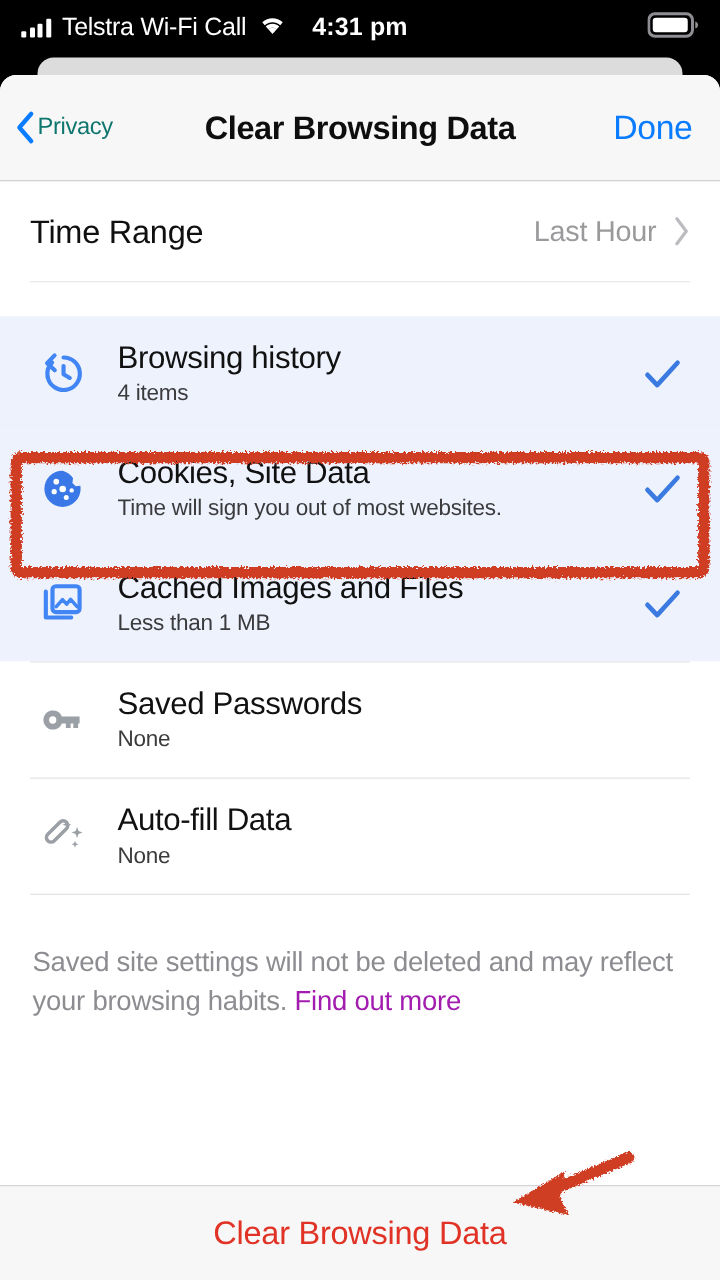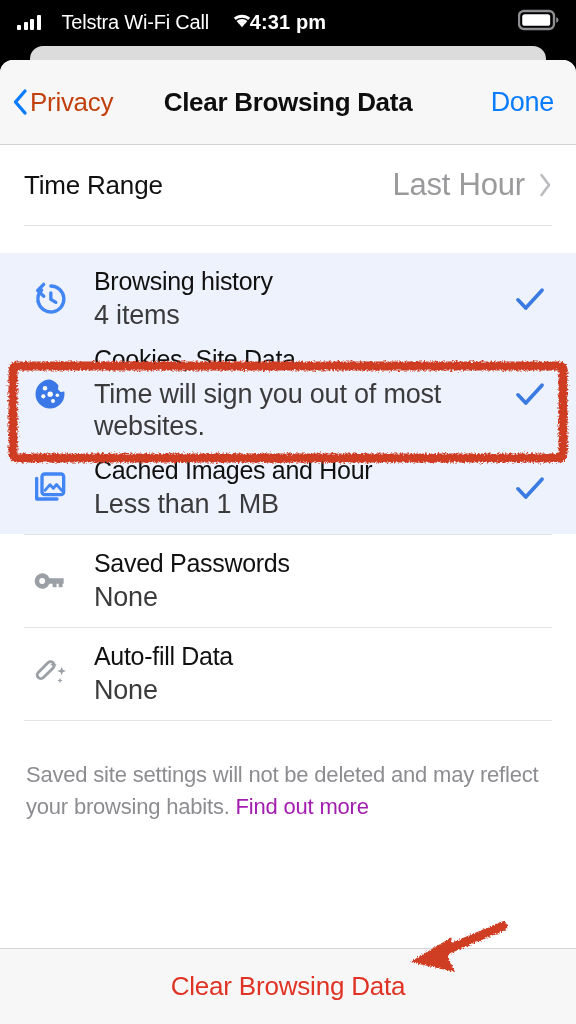--- a/index.html
+++ b/index.html
@@ -9,21 +9,21 @@
     font-family:"Liberation Sans", sans-serif;
     overflow:hidden;
   }
   #screen { position:relative; width:576px; height:1024px; background:#000; overflow:hidden; }
 
   
   .statusbar {
     position:absolute; top:0; left:0; width:576px; height:44px;
     color:#fff; display:flex; align-items:center;
   }
-  .sb-left { display:flex; align-items:center; gap:21px; margin-left:17px; }
+  .sb-left { display:flex; align-items:center; gap:9px; margin-left:17px; }
   .sb-carrier { font-size:20px; letter-spacing:-0.2px; color:#fff; }
   .sb-time {
     position:absolute; left:0; width:576px; text-align:center;
     font-size:20px; font-weight:600; color:#fff; letter-spacing:0.1px;
   }
   .sb-right { position:absolute; right:16px; display:flex; align-items:center; }
 
   .bars { display:flex; align-items:flex-end; gap:2.5px; height:15px; }
   .bars i { display:block; width:4px; background:#fff; border-radius:1px; }
   .bars i:nth-child(1){ height:5px; }
@@ -47,59 +47,59 @@
   .navbar {
     position:relative; height:85px; background:#f7f7f7;
     border-bottom:1px solid #d2d2d4;
     display:flex; align-items:center;
   }
   .nav-back {
     display:flex; align-items:center; gap:2px;
     margin-left:12px; color:#0a7cff; cursor:pointer;
   }
   .chev-back { width:16px; height:28px; display:block; }
-  .nav-back-label { font-size:26px; color:#c2410c; letter-spacing:-0.3px; }
+  .nav-back-label { font-size:19px; color:#0f766e; letter-spacing:-0.3px; }
   .nav-title {
     position:absolute; left:0; width:576px; text-align:center;
     font-size:26px; font-weight:bold; color:#0e0e0e; letter-spacing:-0.3px;
     pointer-events:none;
   }
   .nav-done {
     position:absolute; right:22px; font-size:27px; color:#0a7cff;
     letter-spacing:-0.3px; cursor:pointer;
   }
 
   
   .timerange {
     height:80px; display:flex; align-items:center;
     padding:0 24px; background:#fff; cursor:pointer;justify-content:space-between;
   }
   .tr-label { font-size:26px; color:#101010; letter-spacing:-0.2px; }
   .tr-right { margin-left:auto; display:flex; align-items:center; gap:14px; }
-  .tr-value { font-size:31px; color:#9a9a9d; letter-spacing:-0.2px; }
+  .tr-value { font-size:23px; color:#9a9a9d; letter-spacing:-0.2px; }
   .chev-right { width:13px; height:24px; display:block; }
   .tr-sep { height:1px; background:#e3e3e5; margin:0 24px; }
 
   
   .gap { height:27px; background:#fff; }
   .row {
     position:relative; display:flex; align-items:center;
     padding:0 24px; min-height:92px; cursor:pointer;
   }
   .row.sel { background:#edf2fd; }
   .row-icon {
     width:52px; flex:0 0 52px; display:flex;
     align-items:center; justify-content:center;
   }
   .row-text { margin-left:18px; flex:1 1 auto; }
   .row-title {
     font-size:25px; color:#111; letter-spacing:-0.3px; line-height:1.18;
   }
   .row-sub {
-    font-size:27px; color:#3b3b3d; letter-spacing:-0.2px;
+    font-size:18px; color:#3b3b3d; letter-spacing:-0.2px;
     margin-top:3px; line-height:1.2;
   }
   .row-check { width:44px; flex:0 0 44px; display:flex; justify-content:center; }
   .check { width:34px; height:34px; display:block; }
   .row-sep { height:1px; background:#e3e3e5; margin:0 24px; }
 
   
   .footnote {
     padding:38px 26px 0 26px;
     font-size:22px; line-height:1.42; color:#8d8d91; letter-spacing:-0.2px;
@@ -230,21 +230,21 @@
 
     <div class="row sel">
       <span class="row-icon">
         <svg width="40" height="40" viewBox="0 0 24 24">
           <path d="M4 6.2v12.4h12.2" fill="none" stroke="#4285f4" stroke-width="2" stroke-linecap="round" stroke-linejoin="round"></path>
           <rect x="7.2" y="3.6" width="13" height="12.4" rx="1.6" fill="none" stroke="#4285f4" stroke-width="2"></rect>
           <path d="M9 13.4 12 10l2 2.2 1.9-2.3 3.1 3.5" fill="none" stroke="#4285f4" stroke-width="1.7" stroke-linecap="round" stroke-linejoin="round"></path>
         </svg>
       </span>
       <span class="row-text">
-        <span class="row-title">Cached Images and Hour</span>
+        <span class="row-title">Cached Images and Files</span>
         <span class="row-sub" style="display:block">Less than 1 MB</span>
       </span>
       <span class="row-check">
         <svg class="check" viewBox="0 0 24 24">
           <path d="M3.5 12.6 9 18.4 20.5 5.8" fill="none" stroke="#3b7ae0" stroke-width="2.6" stroke-linecap="round" stroke-linejoin="round"></path>
         </svg>
       </span>
     </div>
 
     <div class="row-sep"></div>

